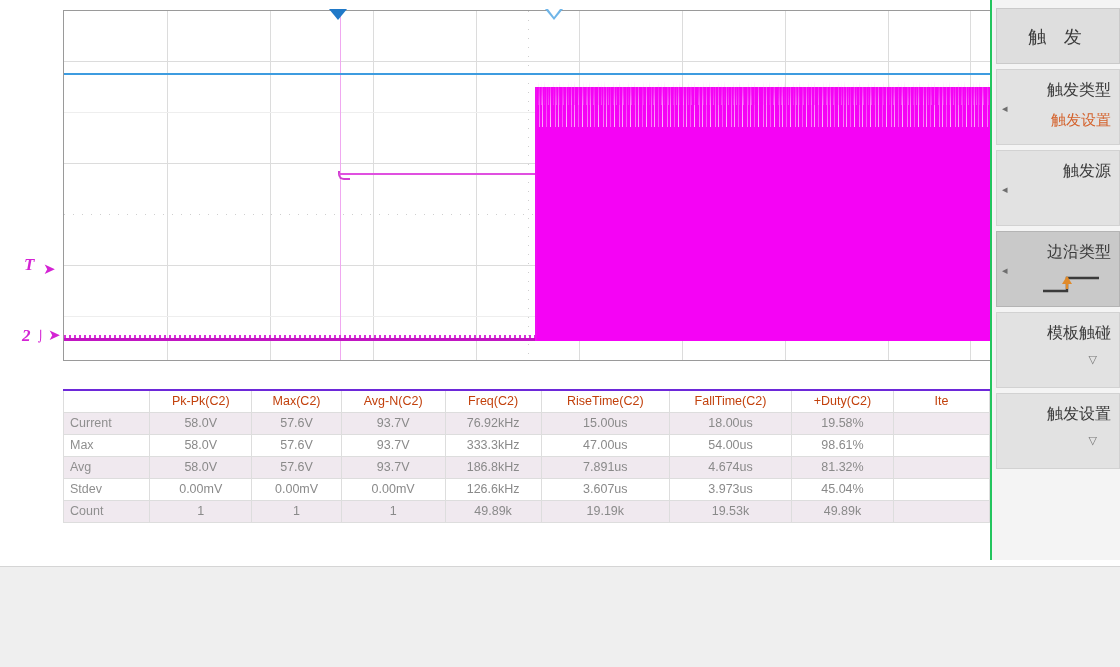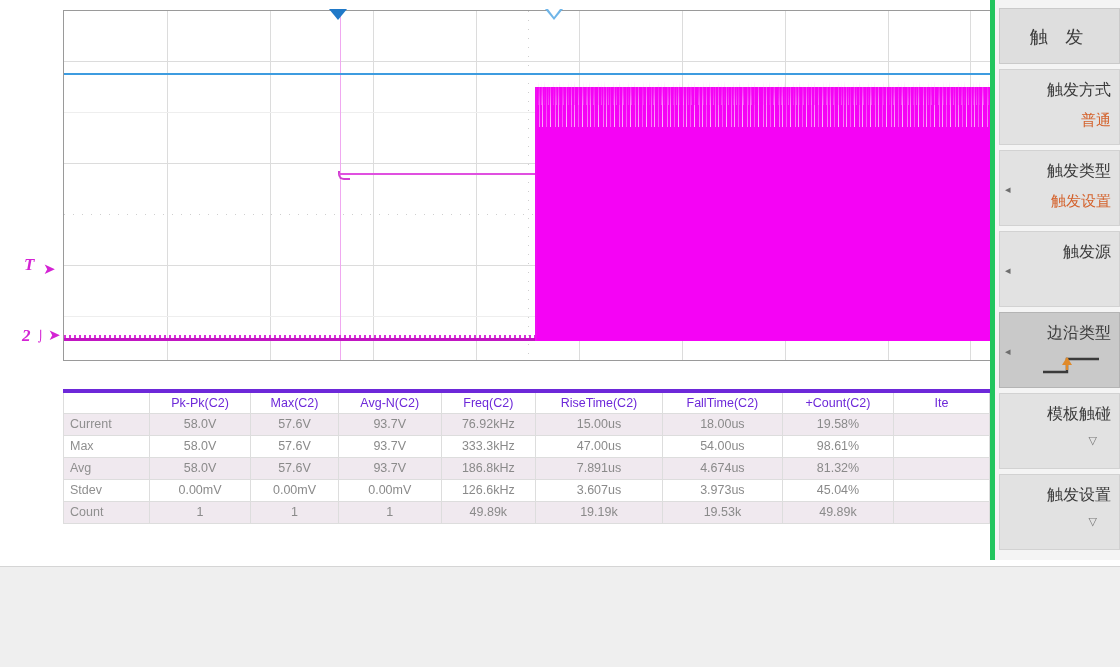--- a/index.html
+++ b/index.html
@@ -155,32 +155,32 @@
     background: #ffffff;
   }
   #meas-table th, #meas-table td {
     border: 1px solid #dddddd;
     padding: 2px 8px;
     font-weight: normal;
     text-align: center;
     height: 22px;
     white-space: nowrap;
   }
-  #meas-table thead th { color: #6d28d9; background:#ffffff; border-top:4px solid #6d28d9; }
+  #meas-table thead th { color: #c2410c; background:#ffffff; border-top:2px solid #6d28d9; }
   #meas-table tbody tr:nth-child(odd) { background: #f0e9ef; }
   #meas-table tbody tr:nth-child(even) { background: #ffffff; }
   #meas-table td.rowhead { text-align: left; padding-left: 6px; color:#8f8f8f; }
   #meas-table .col-first { width: 86px; }
   #meas-table .col-last  { width: 96px; }
 
   
   #trigger-panel {
     position: absolute; right: 0; top: 0; width: 130px; height: 560px;
     background: #f4f4f4;
-    border-left: 5px solid #22c55e;
+    border-left: 2px solid #22c55e;
   }
   #trigger-panel-inner { position: absolute; left:4px; top:8px; right:0; bottom:6px; }
   #tp-title {
     height: 56px; line-height: 56px; text-align: center;
     font-size: 18px; color: #3c3c3c; letter-spacing: 6px;
     background: #dedede; border: 1px solid #cacaca;
     font-family: "DejaVu Sans", sans-serif;
   }
   .tp-item {
     position: relative;
@@ -275,21 +275,21 @@
     <table id="meas-table">
       <thead>
         <tr>
           <th class="col-first"></th>
           <th>Pk-Pk(C2)</th>
           <th>Max(C2)</th>
           <th>Avg-N(C2)</th>
           <th>Freq(C2)</th>
           <th>RiseTime(C2)</th>
           <th>FallTime(C2)</th>
-          <th>+Count(C2)</th>
+          <th>+Duty(C2)</th>
           <th class="col-last" style="text-align:center">Ite</th>
         </tr>
       </thead>
       <tbody>
         <tr>
           <td class="rowhead">Current</td>
           <td>58.0V</td>
           <td>57.6V</td>
           <td>93.7V</td>
           <td>76.92kHz</td>
@@ -344,24 +344,20 @@
         </tr>
       </tbody>
     </table>
   </div>
 
   <div id="top-strip"></div>
   <div id="trigger-panel">
     <div id="trigger-panel-inner">
       <div id="tp-title">触 发</div>
 
-      <div class="tp-item">
-        <div class="tp-label">触发方式</div>
-        <div class="tp-value">普通</div>
-      </div>
 
       <div class="tp-item">
         <div class="tp-arrow">◂</div>
         <div class="tp-label">触发类型</div>
         <div class="tp-value">触发设置</div>
       </div>
 
       <div class="tp-item">
         <div class="tp-arrow">◂</div>
         <div class="tp-label">触发源</div>

